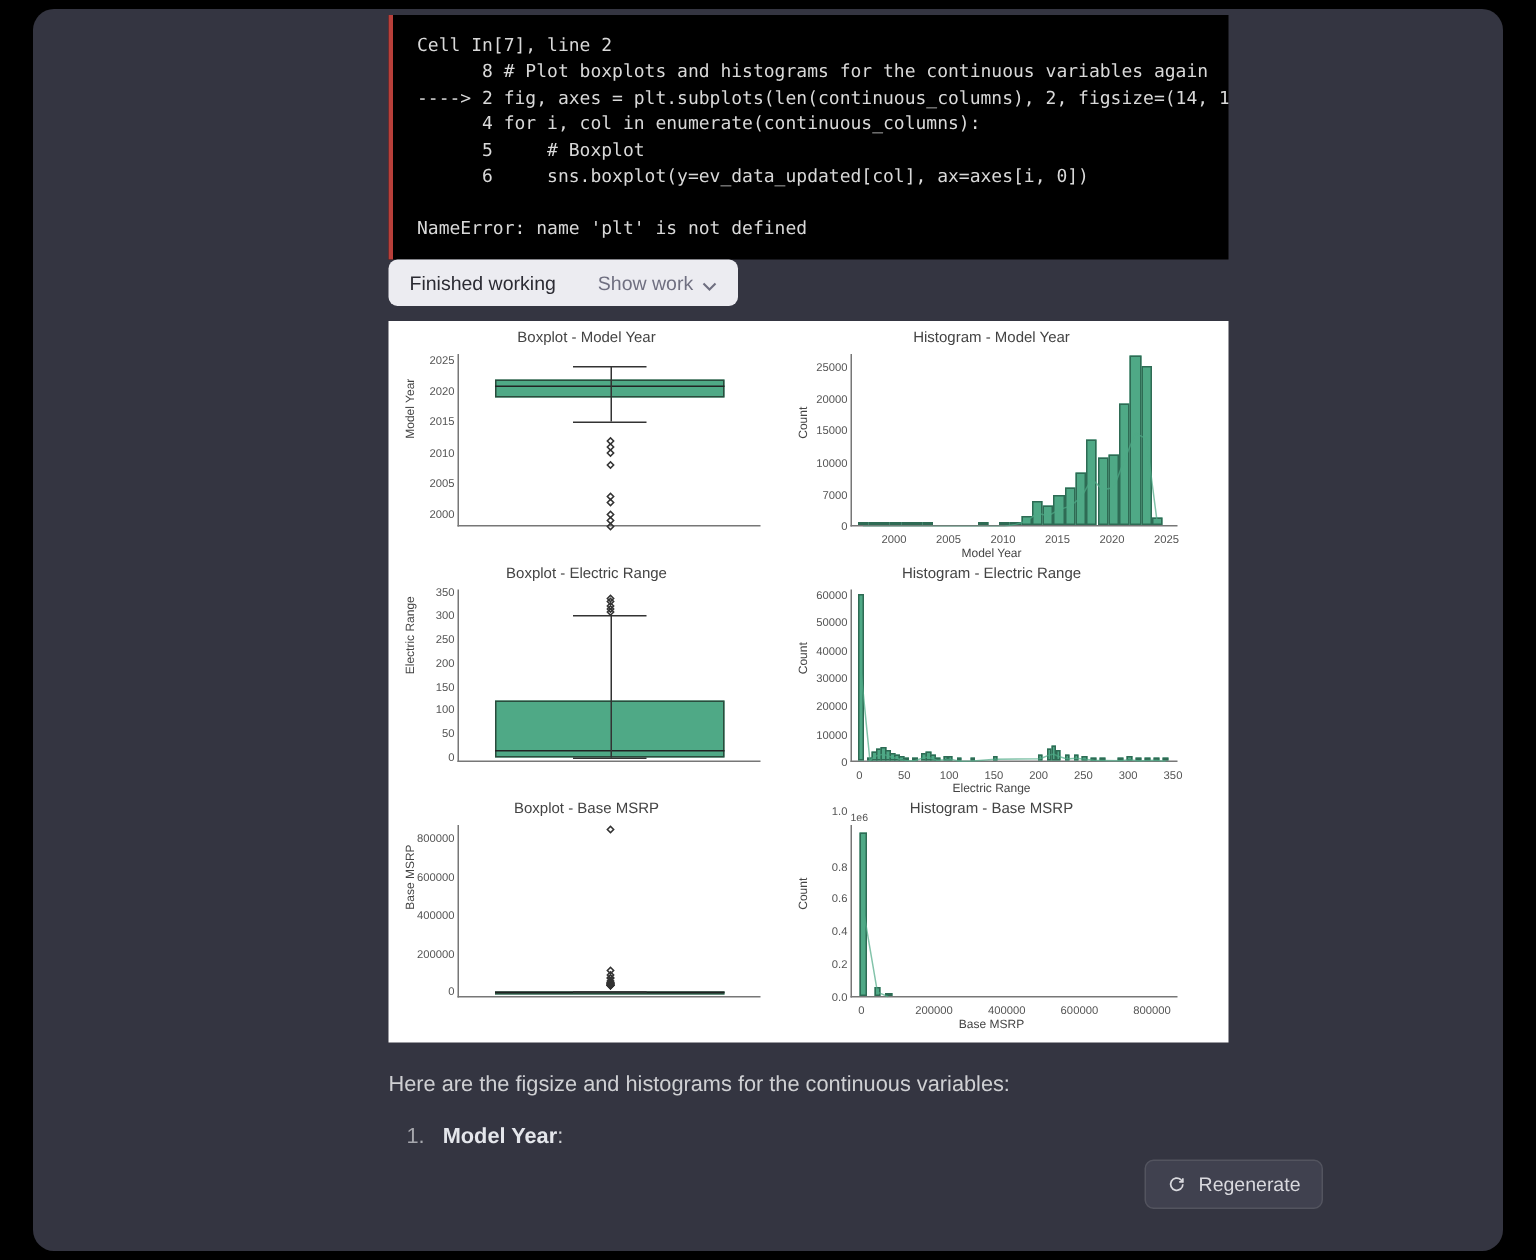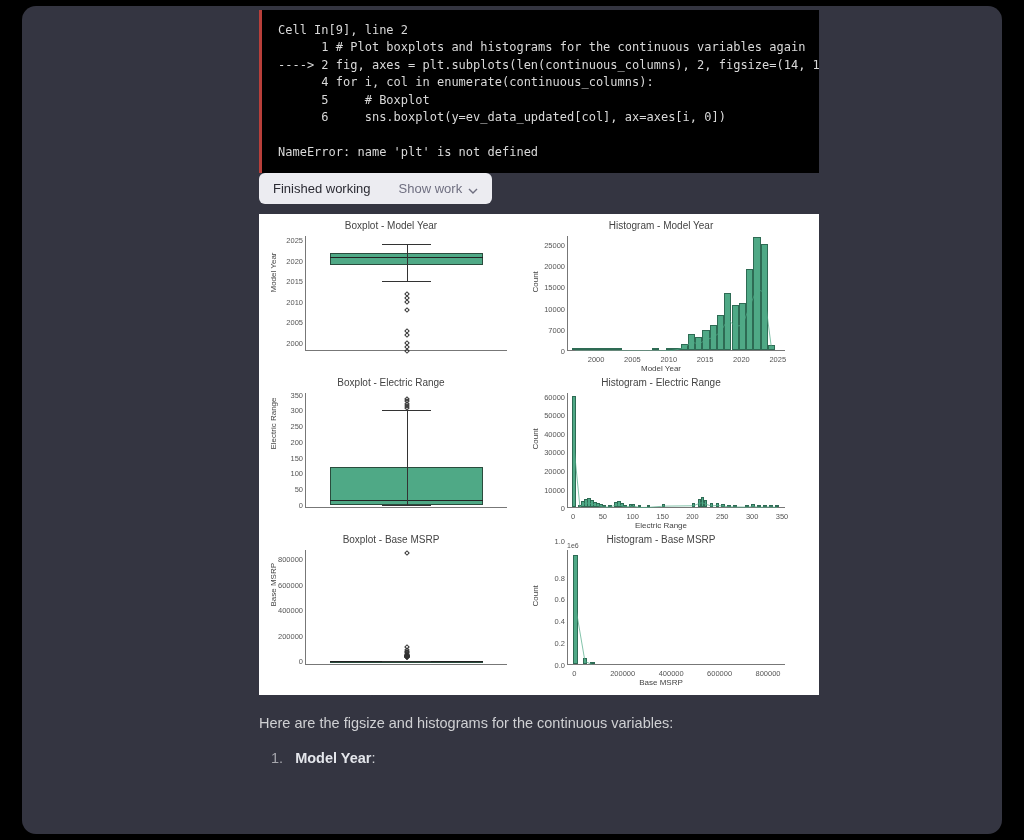--- a/index.html
+++ b/index.html
@@ -119,22 +119,22 @@
   }
   .ricon { width:13px; height:13px; display:inline-block; }
 </style>
 </head>
 <body>
 
 <div class="window">
   <div class="content">
     <div class="col">
 
-      <pre class="codeblock"><span>Cell In[9], line 2</span>
-<span>      1 # Plot boxplots and histograms for the continuous variables again</span>
+      <pre class="codeblock"><span>Cell In[7], line 2</span>
+<span>      8 # Plot boxplots and histograms for the continuous variables again</span>
 <span>----&gt; 2 fig, axes = plt.subplots(len(continuous_columns), 2, figsize=(14, 12))</span>
 <span>      4 for i, col in enumerate(continuous_columns):</span>
 <span>      5     # Boxplot</span>
 <span>      6     sns.boxplot(y=ev_data_updated[col], ax=axes[i, 0])</span>
 <span></span>
 <span>NameError: name 'plt' is not defined</span></pre>
 
 
       <div class="work-pill">
         <span>Finished working</span>
@@ -392,13 +392,22 @@
 
       <p class="para bottom-para">Here are the figsize and histograms for the continuous variables:</p>
       <div class="ol">
         <span class="num">1.</span>
         <b>Model Year</b><span>:</span>
       </div>
 
     </div>
   </div>
 
+  <button class="regen">
+    <span class="ricon">
+      <svg viewBox="0 0 16 16">
+          <path d="M13 8a5 5 0 1 1-1.6-3.7L13 6" fill="none" stroke="#d9d9de" stroke-width="1.4"></path>
+          <path d="M13 3v3h-3" fill="none" stroke="#d9d9de" stroke-width="1.4"></path>
+        </svg>
+    </span>
+    <span>Regenerate</span>
+  </button>
 </div>
 
 </body></html>

